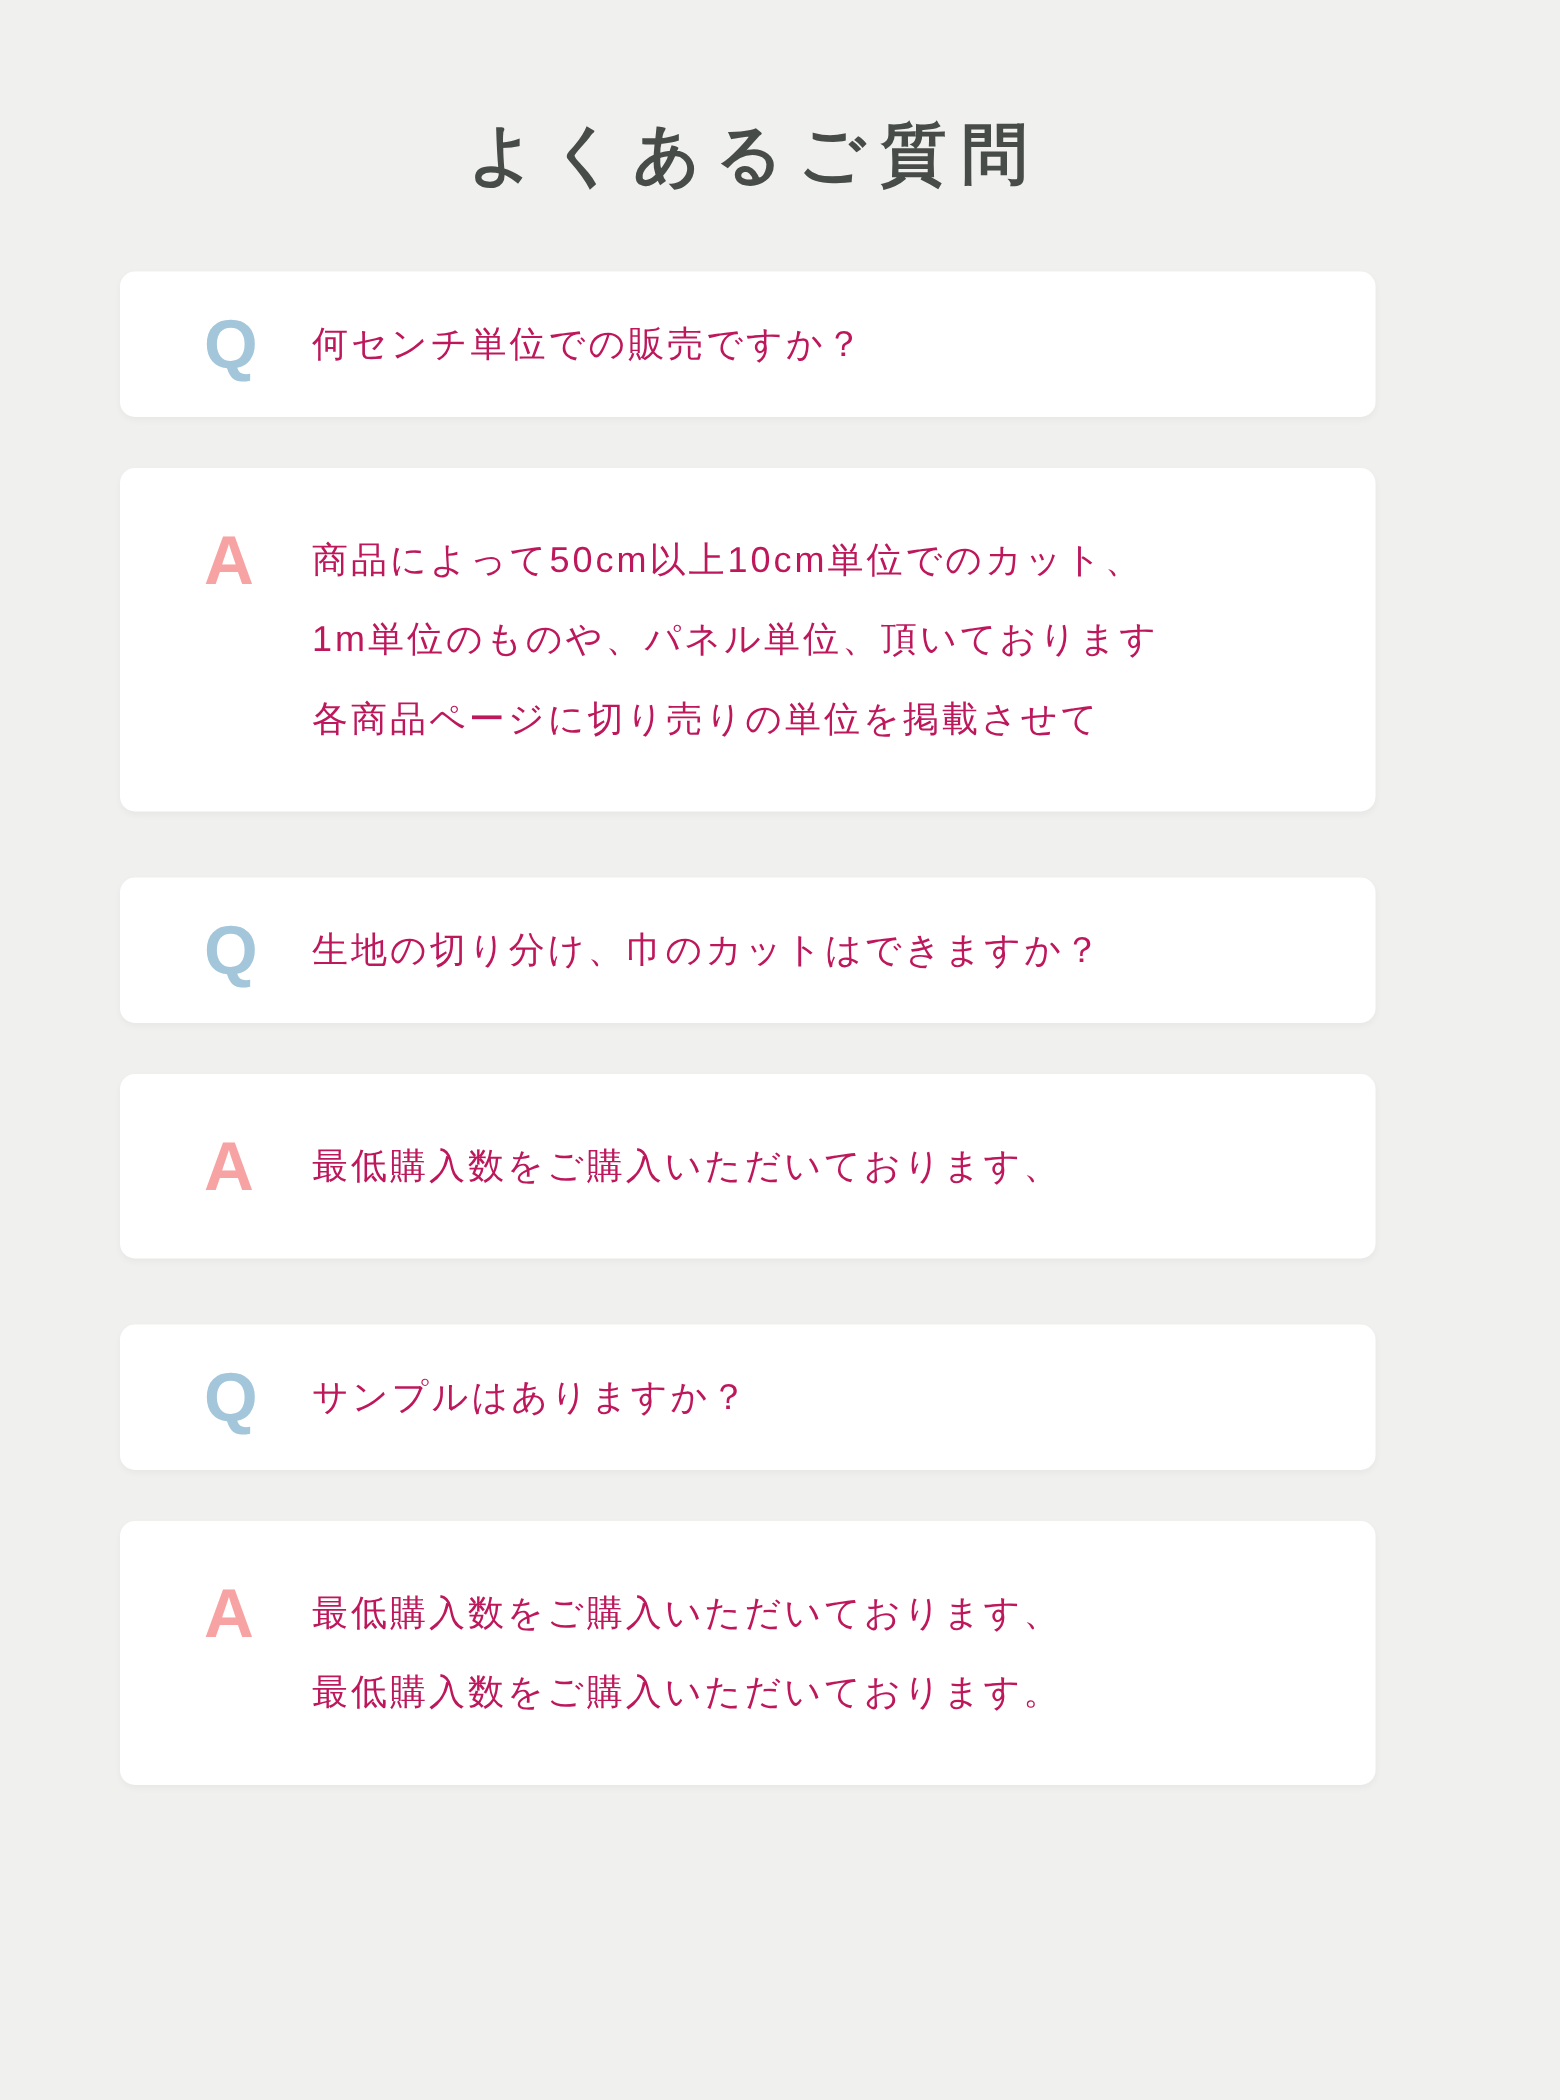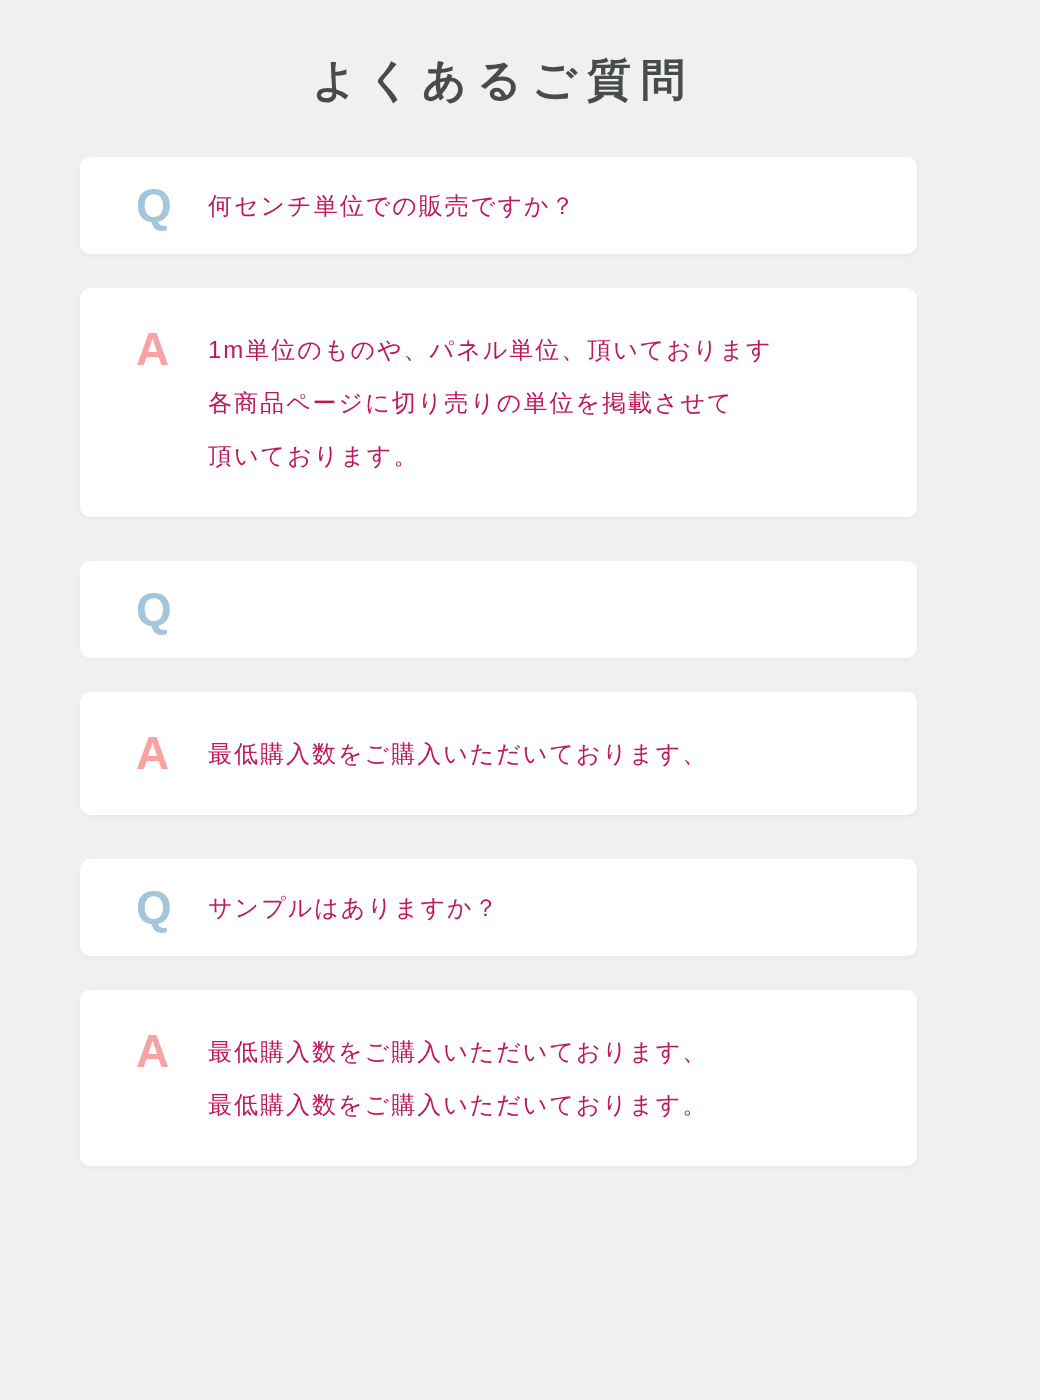--- a/index.html
+++ b/index.html
@@ -9,21 +9,21 @@
   body {
     width: 1040px;
     min-height: 1400px;
     background: #f0f1ef;
     font-family: "Liberation Sans", "DejaVu Sans", sans-serif;
     box-sizing: border-box;
   }
   .page {
     width: 997px;
     box-sizing: border-box;
-    padding: 54px 80px 75px 80px;
+    padding: 78px 80px 75px 80px;
   }
   .page-title {
     margin: 0 0 50px 0;
     padding-left: 10px; 
     text-align: center;
     font-size: 44px;
     font-weight: 700;
     letter-spacing: 10px;
     color: #474c48;
     line-height: 1.2;
@@ -79,27 +79,30 @@
   <div class="faq-list" id="faq-list">
       <div class="card q">
         <span class="letter q">Q</span>
         <div class="lines">
           <span class="line">何センチ単位での販売ですか？</span>
         </div>
       </div>
       <div class="card a">
         <span class="letter a">A</span>
         <div class="lines">
+          <span class="line">商品によって50cm以上10cm単位でのカット、</span>
           <span class="line">1m単位のものや、パネル単位、頂いております</span>
           <span class="line">各商品ページに切り売りの単位を掲載させて</span>
-          <span class="line">頂いております。</span>
         </div>
       </div>
       <div class="card q">
         <span class="letter q">Q</span>
+        <div class="lines">
+          <span class="line">生地の切り分け、巾のカットはできますか？</span>
+        </div>
       </div>
       <div class="card a">
         <span class="letter a">A</span>
         <div class="lines">
           <span class="line">最低購入数をご購入いただいております、</span>
         </div>
       </div>
       <div class="card q">
         <span class="letter q">Q</span>
         <div class="lines">

